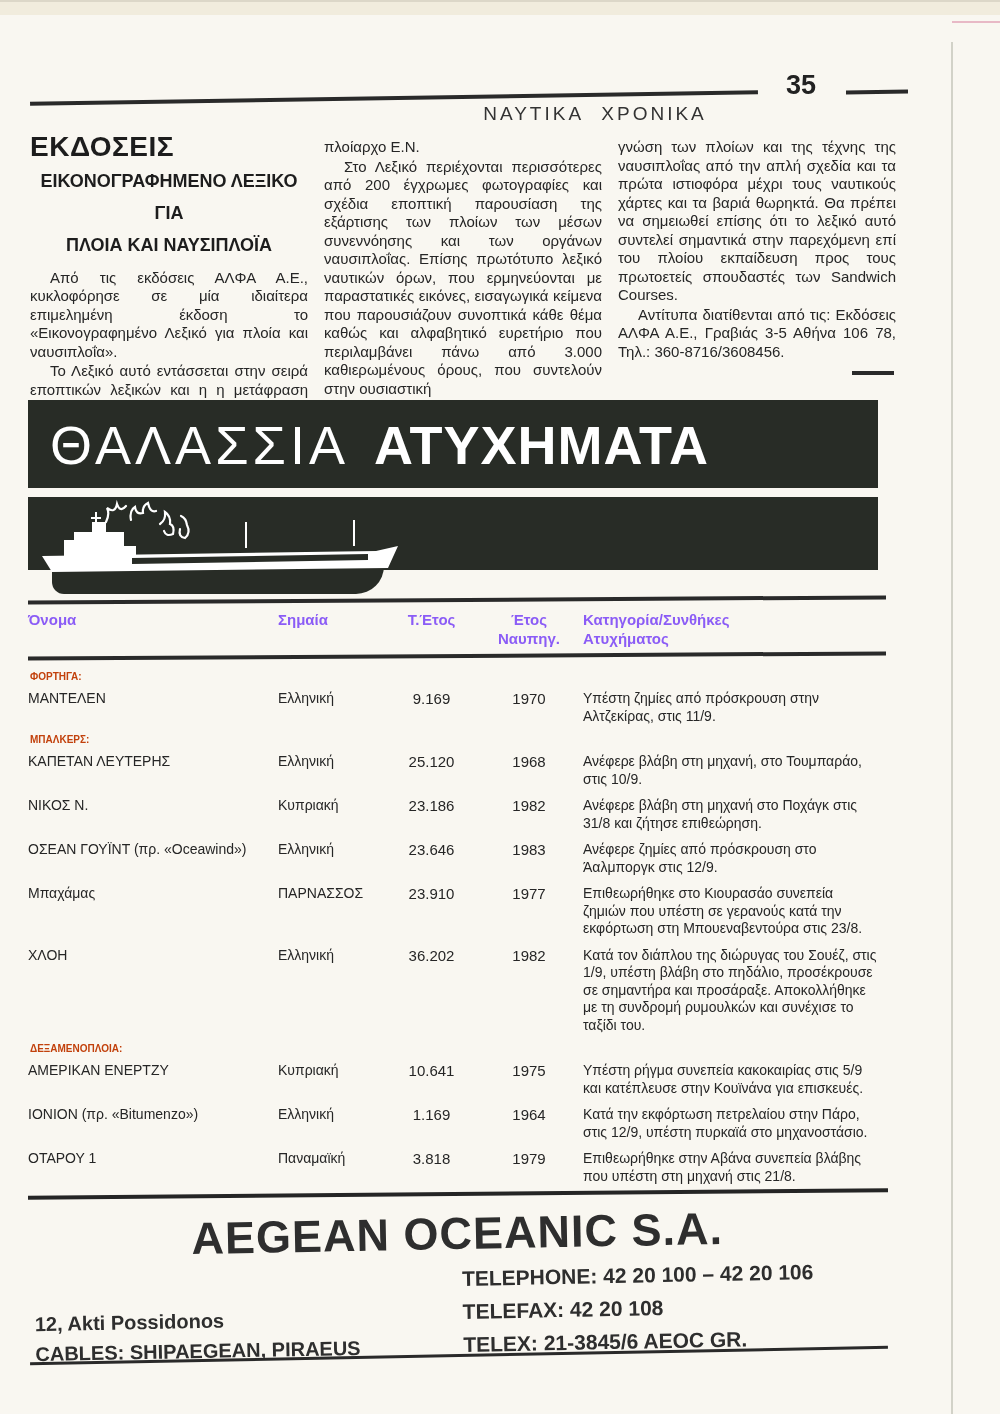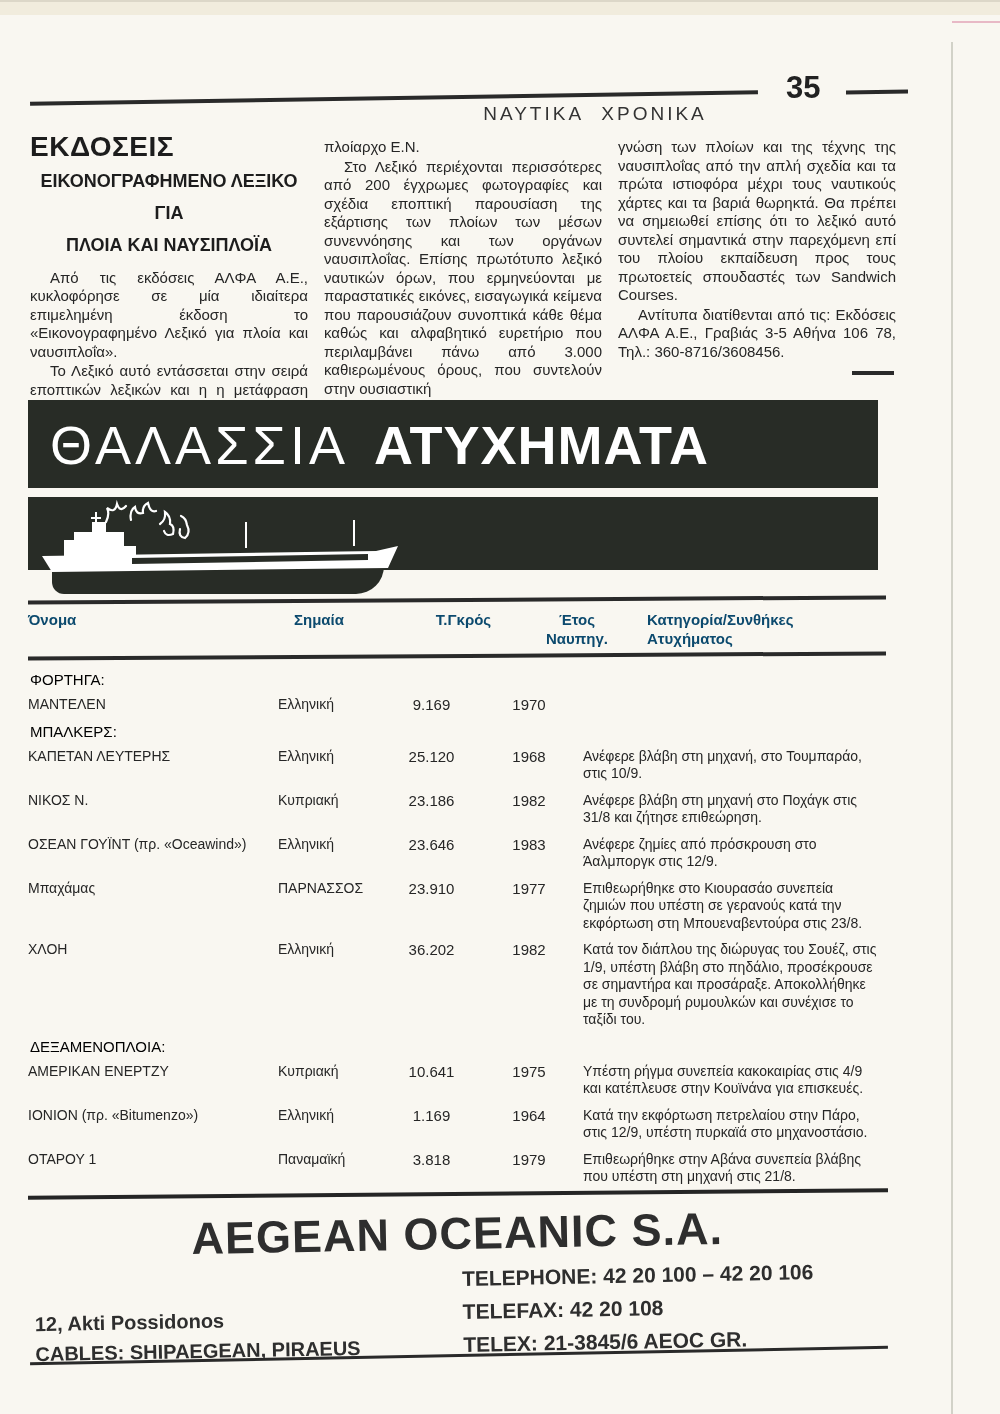--- a/index.html
+++ b/index.html
@@ -7,21 +7,21 @@
     position:relative;width:1000px;height:1414px;margin:0 auto;
     background:#f9f7f1;overflow:hidden;
     font-family:"Liberation Sans","DejaVu Sans",sans-serif;color:#262626;
   }
   .top-strip{position:absolute;top:0;left:0;right:0;height:13px;background:#f1ecdd;border-top:2px solid #dcd7c8;}
   .pink-line{position:absolute;top:21px;right:0;width:48px;height:2px;background:#e8b9c6;}
   .scan-line{position:absolute;top:42px;bottom:0;left:951px;width:2px;background:#d2d2c8;}
 
   
   .header-rule{position:absolute;left:30px;top:96px;width:728px;height:4px;background:#2a2a2a;transform:rotate(-0.9deg);}
-  .page-number{position:absolute;left:786px;top:70px;font-size:31px;font-weight:700;color:#222;}
+  .page-number{position:absolute;left:786px;top:70px;font-size:27px;font-weight:700;color:#222;}
   .header-dash{position:absolute;left:846px;top:90px;width:62px;height:4px;background:#2a2a2a;transform:rotate(-1deg);}
   .mag-title{position:absolute;left:445px;top:103px;width:300px;text-align:center;font-size:19px;letter-spacing:3px;word-spacing:10px;color:#333;}
 
   
   .columns{position:absolute;left:30px;top:138px;width:866px;display:flex;gap:16px;}
   .col{width:278px;font-size:15px;line-height:18.5px;}
   .col p{margin:0 0 1px 0;text-align:justify;}
   .indent{text-indent:20px;}
   .art-title{font-size:28px;font-weight:800;letter-spacing:.5px;margin:0 0 8px 0;color:#1d1d1d;}
   .art-sub{font-size:18px;font-weight:700;text-align:center;line-height:32px;margin:0 0 8px 0;color:#1d1d1d;}
@@ -32,24 +32,24 @@
   .banner-gap{position:absolute;left:0;top:88px;width:100%;height:9px;background:#f9f7f1;}
   .banner-title{position:absolute;left:22px;top:14px;font-size:54px;color:#ffffff;white-space:nowrap;}
   .banner-title .light{font-weight:400;letter-spacing:4px;}
   .banner-title .heavy{font-weight:800;letter-spacing:1px;margin-left:10px;}
   .banner-bulge{position:absolute;left:24px;top:148px;width:332px;height:46px;background:#282c26;border-radius:0 0 28px 12px;}
   .ship-svg{position:absolute;left:8px;top:96px;width:380px;height:88px;}
 
   
   .shiptable{position:absolute;left:28px;top:598px;width:858px;}
   .rule{height:3.5px;background:#2a2a2a;transform:rotate(-0.35deg);}
-  .thead{display:grid;grid-template-columns:250px 110px 95px 100px 1fr;padding:8px 0 6px 0;font-size:15px;font-weight:700;line-height:19px;color:#0c4a6e;gap:16px;}
+  .thead{display:grid;grid-template-columns:250px 110px 95px 100px 1fr;padding:8px 0 6px 0;font-size:15px;font-weight:700;line-height:19px;color:#8b5cf6;}
   .thead .center{text-align:center;}
   .tbody{padding-top:10px;}
-  .group-label{font-size:15px;font-weight:400;margin:4px 0 8px 2px;color:#000000;}
+  .group-label{font-size:10px;font-weight:700;margin:4px 0 8px 2px;color:#c2410c;}
   .trow{display:grid;grid-template-columns:250px 110px 95px 100px 1fr;margin-bottom:9px;font-size:14px;line-height:17.5px;}
   .c{padding-right:8px;}
   .c.gross,.c.year{text-align:center;font-size:15px;}
   .c.name{font-size:14px;}
   .c.desc{text-align:left;}
   .table-bottom-rule{position:absolute;left:28px;top:1192px;width:860px;height:4px;background:#252525;transform:rotate(-0.5deg);}
 
   
   .ad{position:absolute;left:28px;top:1202px;width:860px;height:150px;transform:rotate(-1.1deg);color:#2e2e2e;}
   .ad-title{text-align:center;font-size:45px;font-weight:800;letter-spacing:1px;margin:6px 0 0 0;}
@@ -122,39 +122,40 @@
 
       <path fill="#282c26" d="M96,62 L332,58 L332,64 L96,68 Z"></path>
     </svg>
   </div>
 
   <div class="shiptable">
     <div class="rule"></div>
     <div class="thead">
       <div class="c">Όνομα</div>
       <div class="c">Σημαία</div>
-      <div class="c center">Τ.Γκρός</div>
+      <div class="c center">Τ.Έτος</div>
       <div class="c center">
         <div>Έτος</div>
         <div>Ναυπηγ.</div>
       </div>
       <div class="c">
         <div>Κατηγορία/Συνθήκες</div>
         <div>Ατυχήματος</div>
       </div>
     </div>
     <div class="rule"></div>
 
     <div class="tbody">
       <div class="group-label">ΦΟΡΤΗΓΑ:</div>
       <div class="trow">
         <div class="c name">ΜΑΝΤΕΛΕΝ</div>
         <div class="c flag">Ελληνική</div>
         <div class="c gross">9.169</div>
         <div class="c year">1970</div>
+        <div class="c desc">Υπέστη ζημίες από πρόσκρουση στην Αλτζεκίρας, στις 11/9.</div>
       </div>
 
       <div class="group-label">ΜΠΑΛΚΕΡΣ:</div>
       <div class="trow">
         <div class="c name">ΚΑΠΕΤΑΝ ΛΕΥΤΕΡΗΣ</div>
         <div class="c flag">Ελληνική</div>
         <div class="c gross">25.120</div>
         <div class="c year">1968</div>
         <div class="c desc">Ανέφερε βλάβη στη μηχανή, στο Τουμπαράο, στις 10/9.</div>
       </div>
@@ -186,21 +187,21 @@
         <div class="c year">1982</div>
         <div class="c desc">Κατά τον διάπλου της διώρυγας του Σουέζ, στις 1/9, υπέστη βλάβη στο πηδάλιο, προσέκρουσε σε σημαντήρα και προσάραξε. Αποκολλήθηκε με τη συνδρομή ρυμουλκών και συνέχισε το ταξίδι του.</div>
       </div>
 
       <div class="group-label">ΔΕΞΑΜΕΝΟΠΛΟΙΑ:</div>
       <div class="trow">
         <div class="c name">ΑΜΕΡΙΚΑΝ ΕΝΕΡΤΖΥ</div>
         <div class="c flag">Κυπριακή</div>
         <div class="c gross">10.641</div>
         <div class="c year">1975</div>
-        <div class="c desc">Υπέστη ρήγμα συνεπεία κακοκαιρίας στις 4/9 και κατέπλευσε στην Κουϊνάνα για επισκευές.</div>
+        <div class="c desc">Υπέστη ρήγμα συνεπεία κακοκαιρίας στις 5/9 και κατέπλευσε στην Κουϊνάνα για επισκευές.</div>
       </div>
       <div class="trow">
         <div class="c name">IONION (πρ. «Bitumenzo»)</div>
         <div class="c flag">Ελληνική</div>
         <div class="c gross">1.169</div>
         <div class="c year">1964</div>
         <div class="c desc">Κατά την εκφόρτωση πετρελαίου στην Πάρο, στις 12/9, υπέστη πυρκαϊά στο μηχανοστάσιο.</div>
       </div>
       <div class="trow">
         <div class="c name">ΟΤΑΡΟΥ 1</div>

